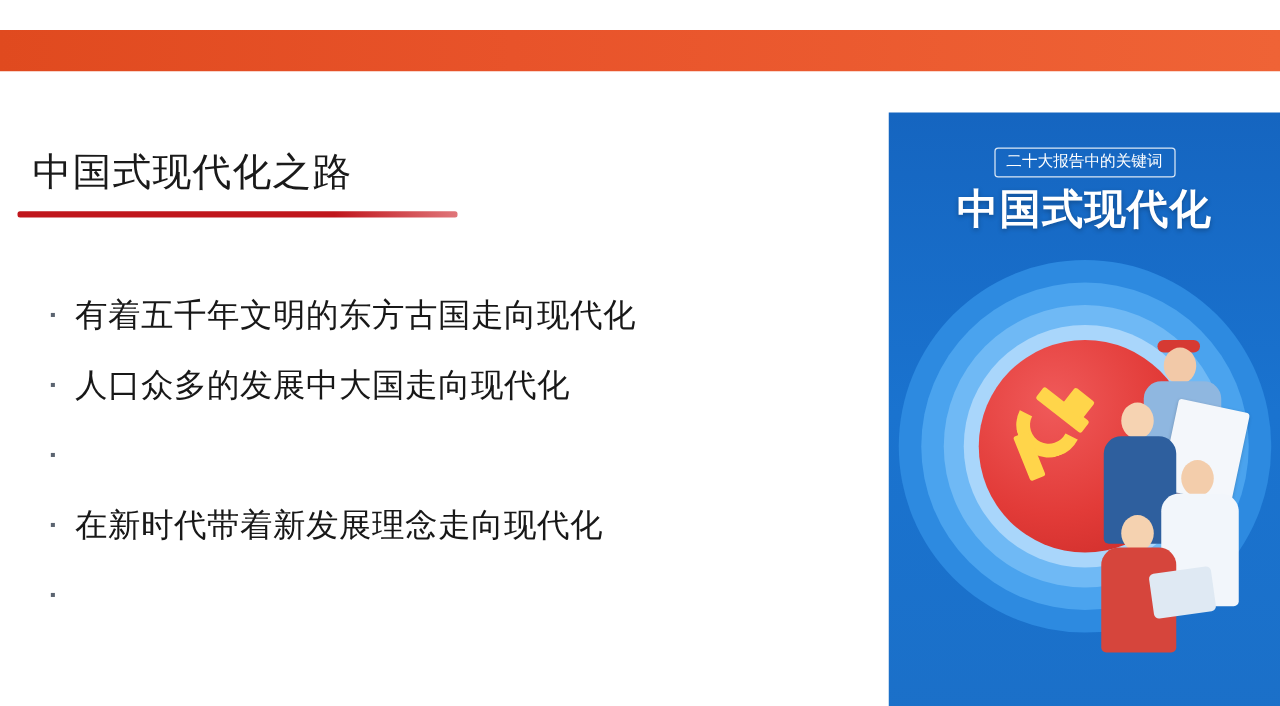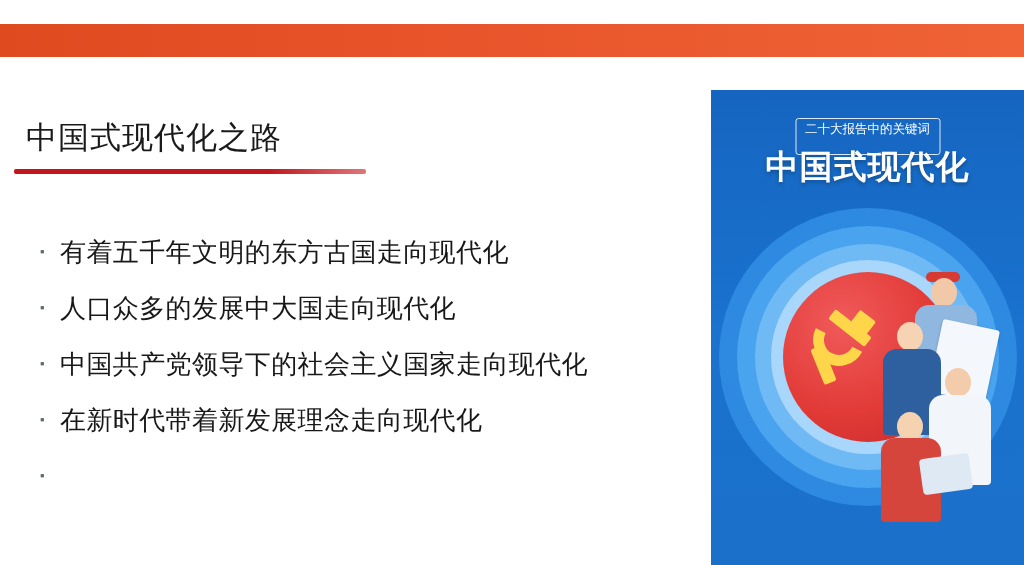--- a/index.html
+++ b/index.html
@@ -66,21 +66,21 @@
   .poster {
     position: absolute; left: 711px; top: 33px; width: 313px; height: 532px;
     background: linear-gradient(180deg,#1565c0 0%, #1a73cf 45%, #1b6fc7 100%);
     overflow: hidden;
   }
   .poster-kicker {
     position: absolute; left: 50%; transform: translateX(-50%);
     top: 28px;
     border: 1px solid rgba(255,255,255,.85);
     border-radius: 3px;
-    padding: 2px 9px 16px;
+    padding: 2px 9px 3px;
     font-size: 12.5px; color: #ffffff;
     white-space: nowrap;
     font-family: "Liberation Sans", sans-serif;
   }
   .poster-title {
     position: absolute; left: 50%; transform: translateX(-50%);
     top: 55px;
     font-size: 33px; color: #ffffff; font-weight: bold;
     white-space: nowrap;
     letter-spacing: 1px;
@@ -178,21 +178,20 @@
         <span class="bullet-text">有着五千年文明的东方古国走向现代化</span>
       </div>
 
       <div class="bullet-row">
         <span class="bullet-mark">▪</span>
         <span class="bullet-text">人口众多的发展中大国走向现代化</span>
       </div>
 
       <div class="bullet-row">
         <span class="bullet-mark">▪</span>
-        <span class="bullet-text">中国共产党领导下的社会主义国家走向现代化</span>
       </div>
 
       <div class="bullet-row">
         <span class="bullet-mark">▪</span>
         <span class="bullet-text">在新时代带着新发展理念走向现代化</span>
       </div>
 
       <div class="bullet-row">
         <span class="bullet-mark">▪</span>
       </div>

